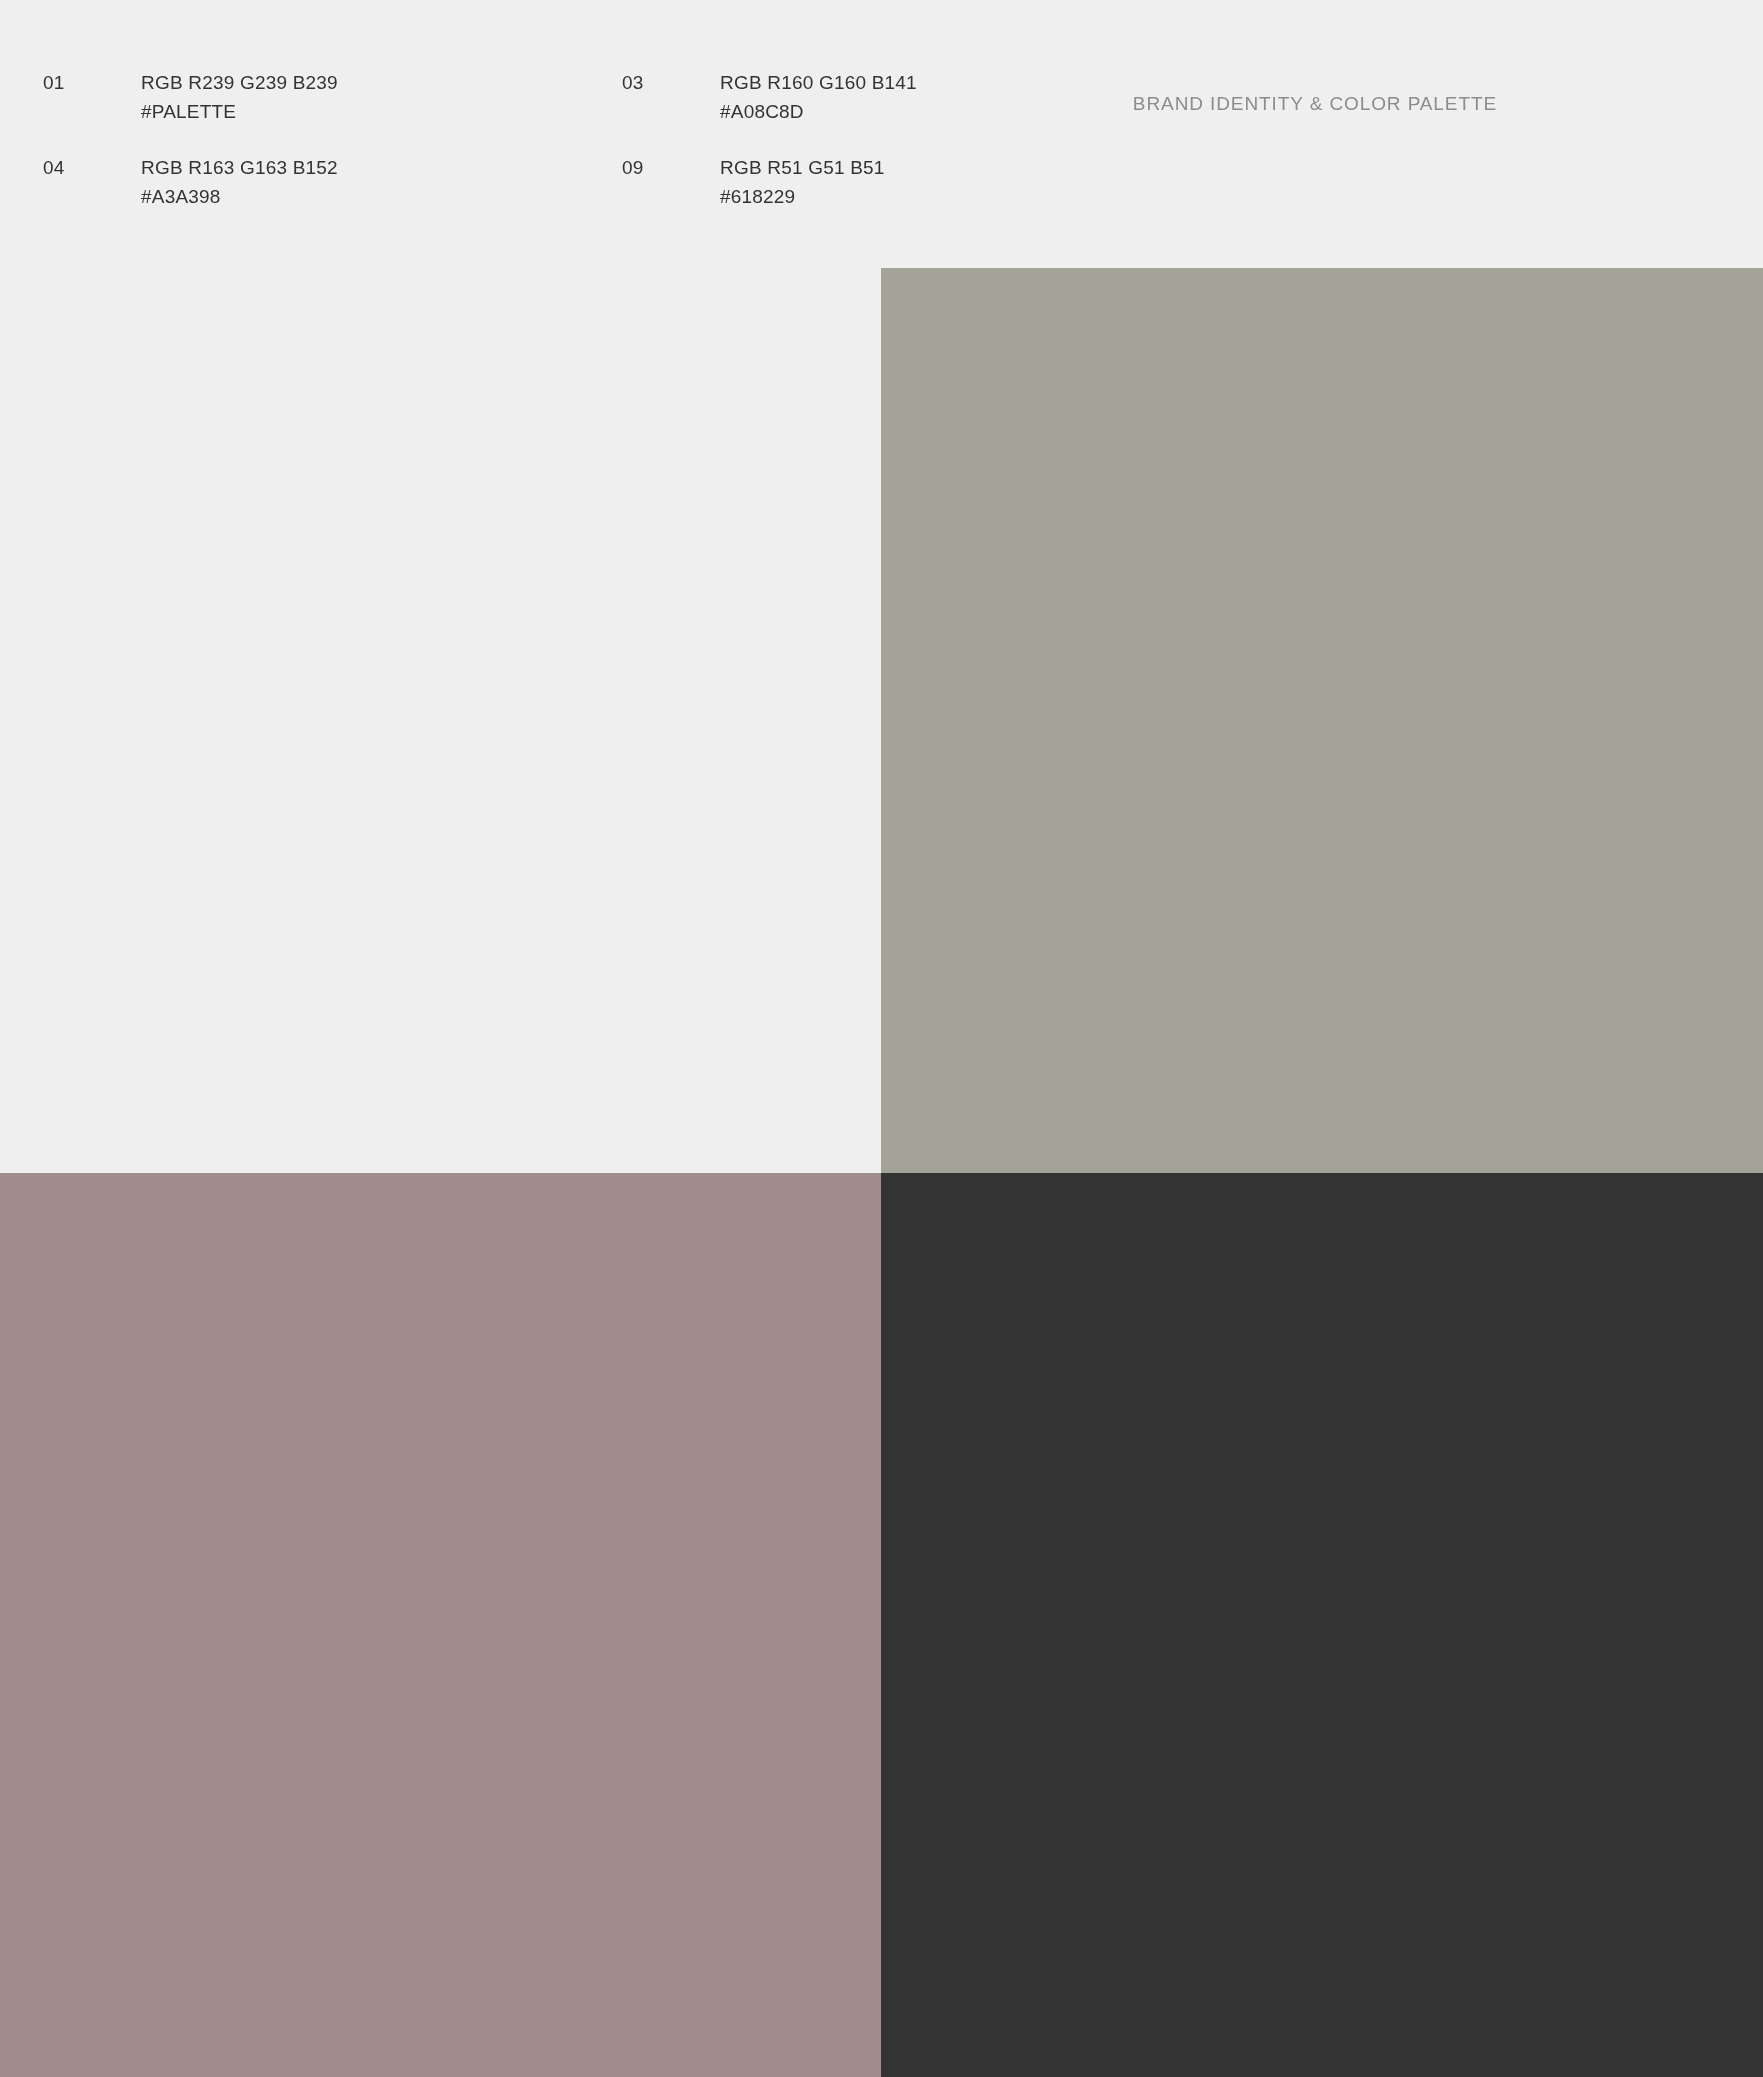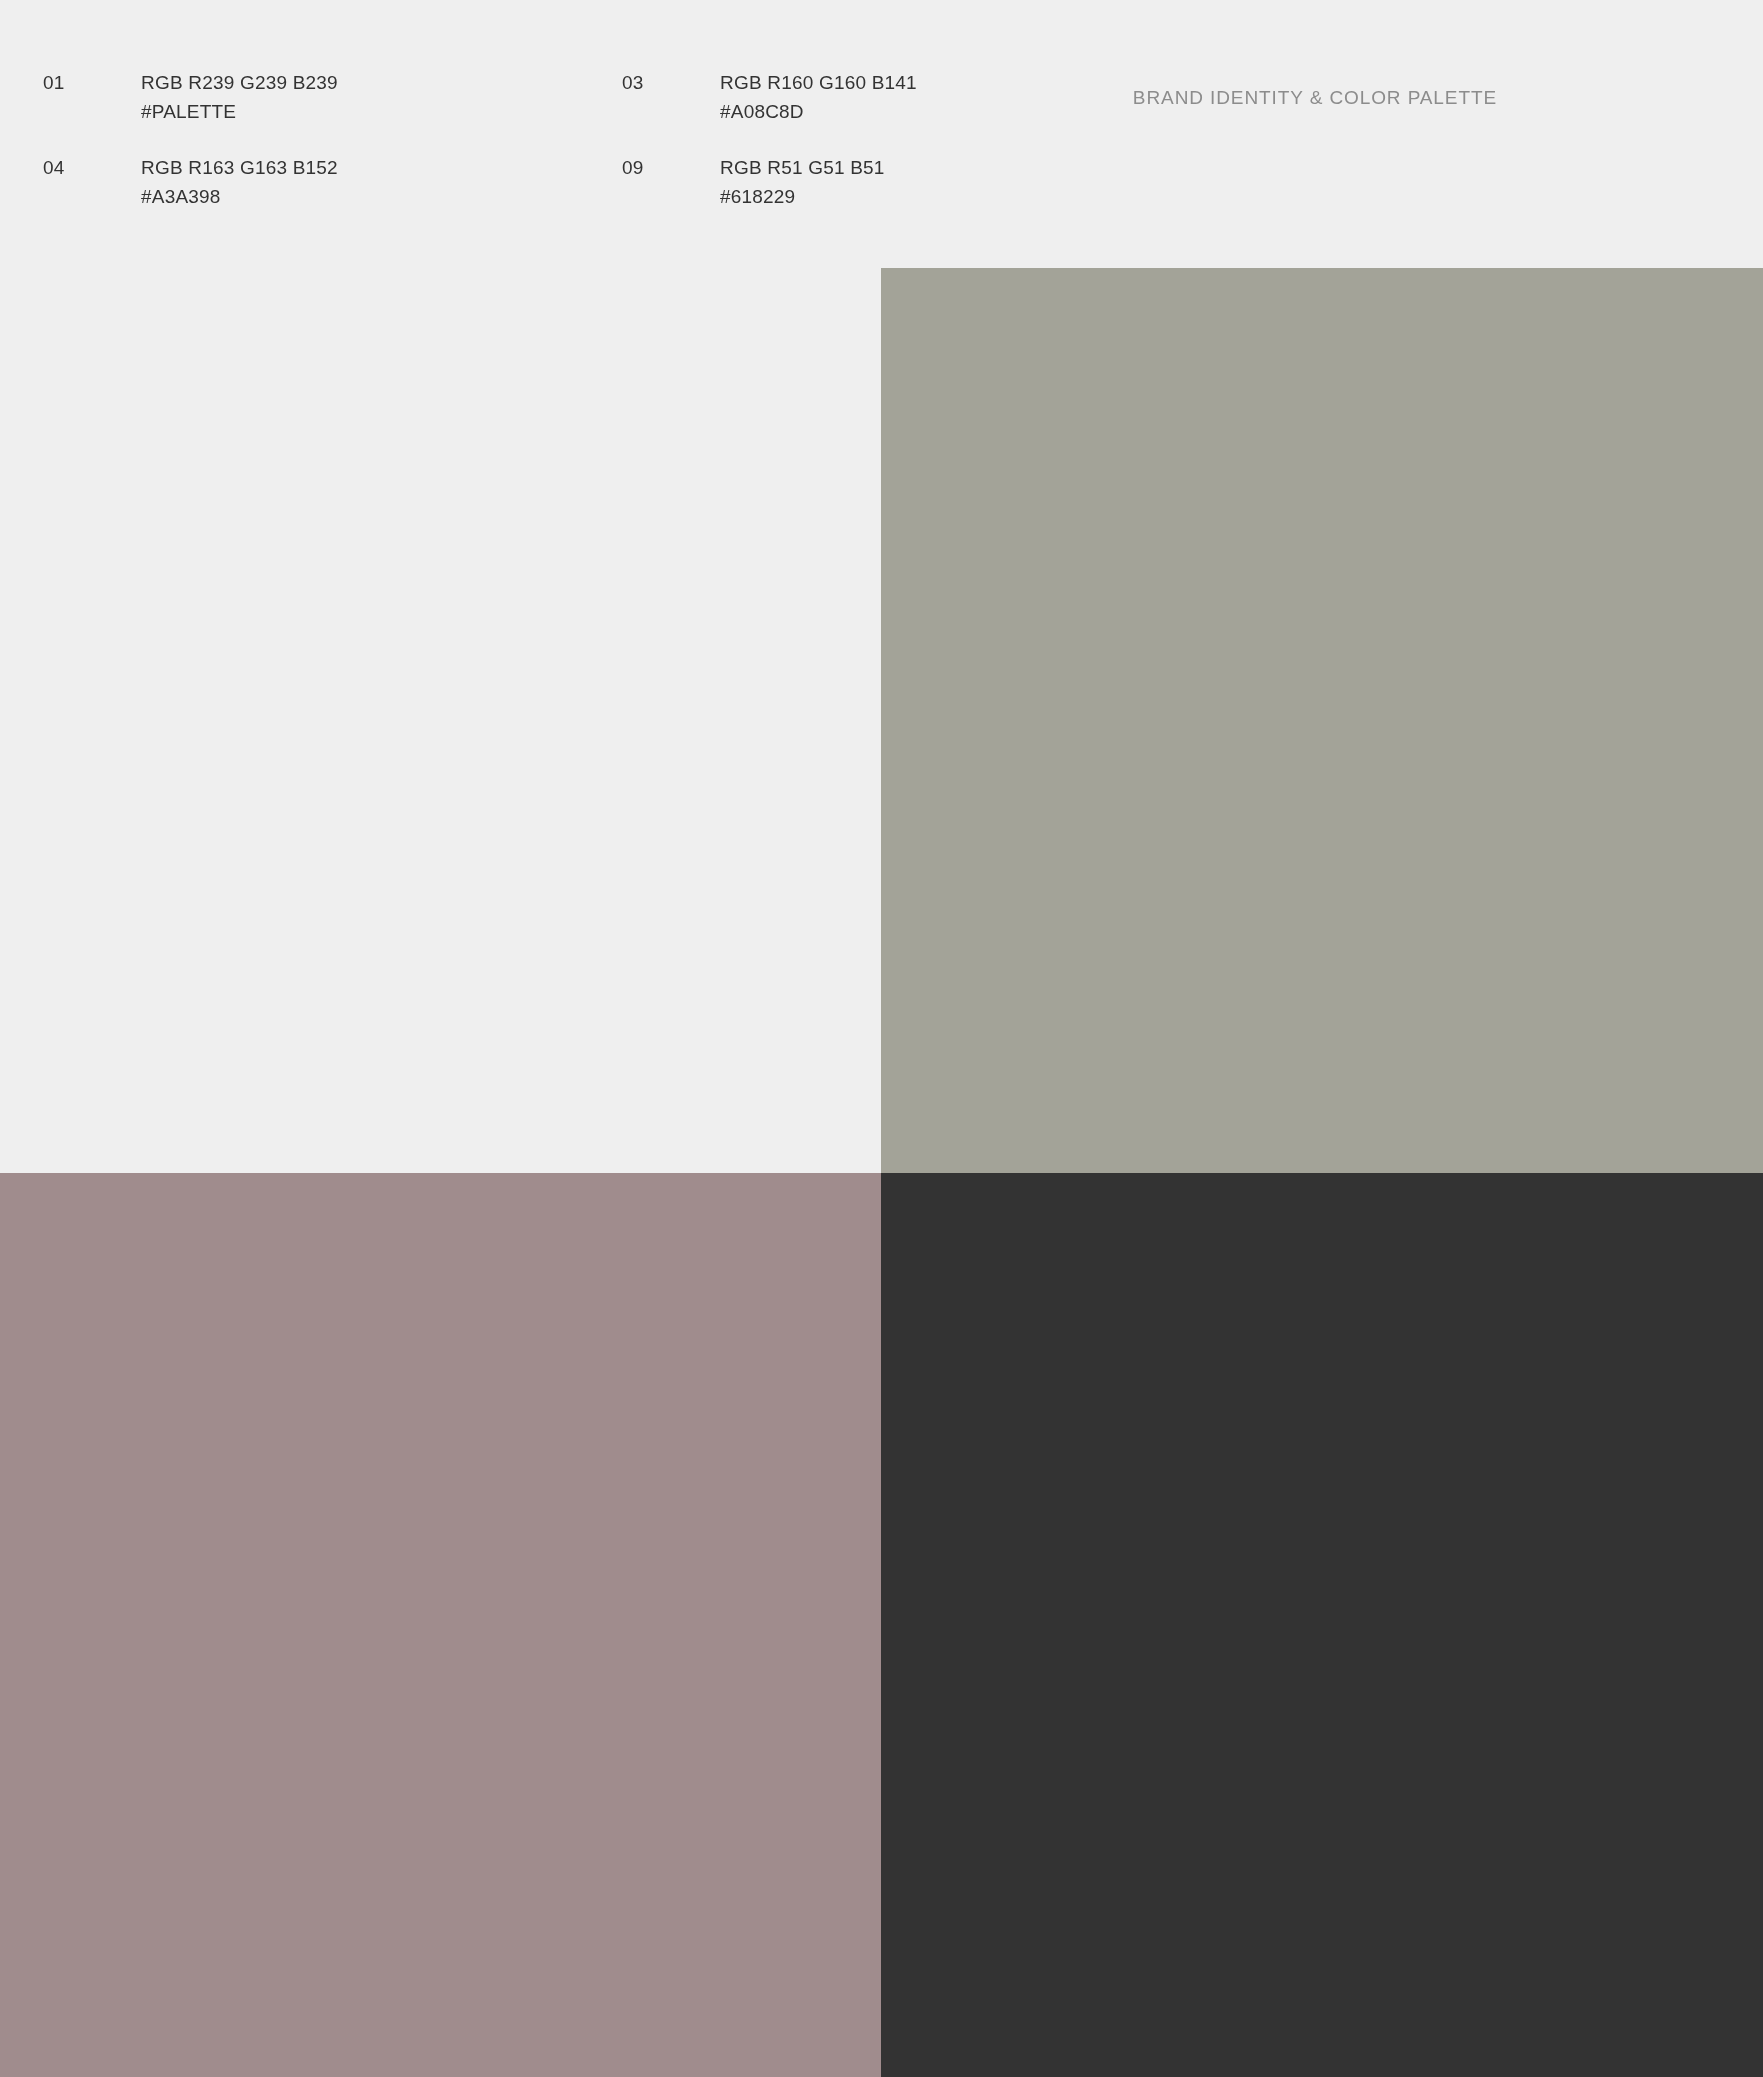--- a/index.html
+++ b/index.html
@@ -59,21 +59,21 @@
     letter-spacing: 0.2px;
     white-space: nowrap;
   }
   .spec-text .spec-hex {
     display: block;
   }
 
   .band-title {
     position: absolute;
     right: 43px;
-    top: 86px;
+    top: 92px;
     font-size: 19px;
     line-height: 24px;
     letter-spacing: 0.9px;
     color: #8c8c8c;
     white-space: nowrap;
   }
 
   
   .color-grid {
     position: absolute;

